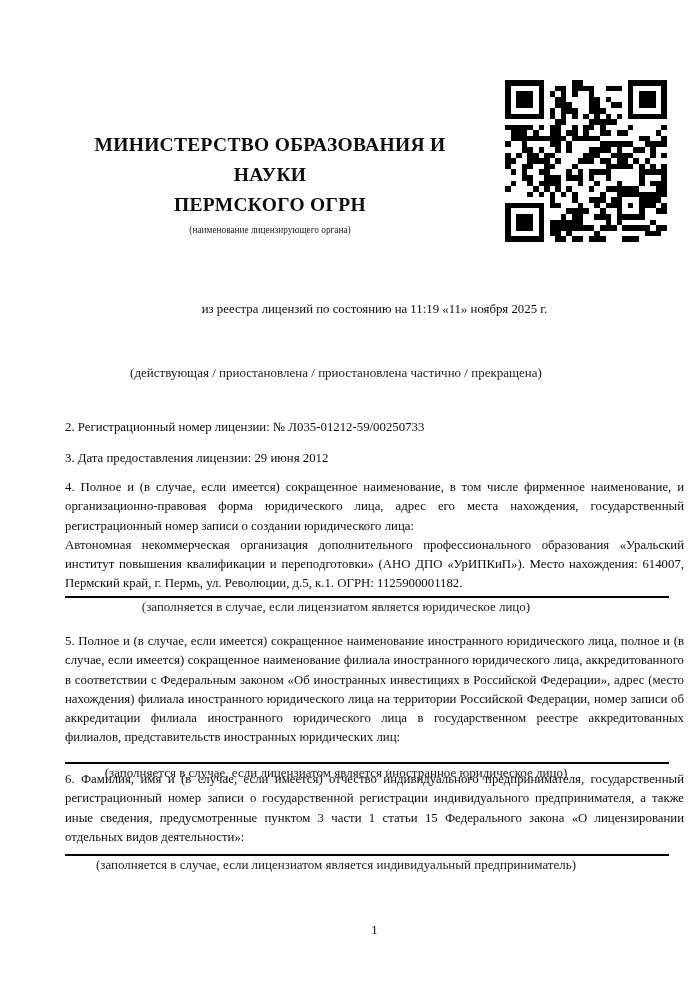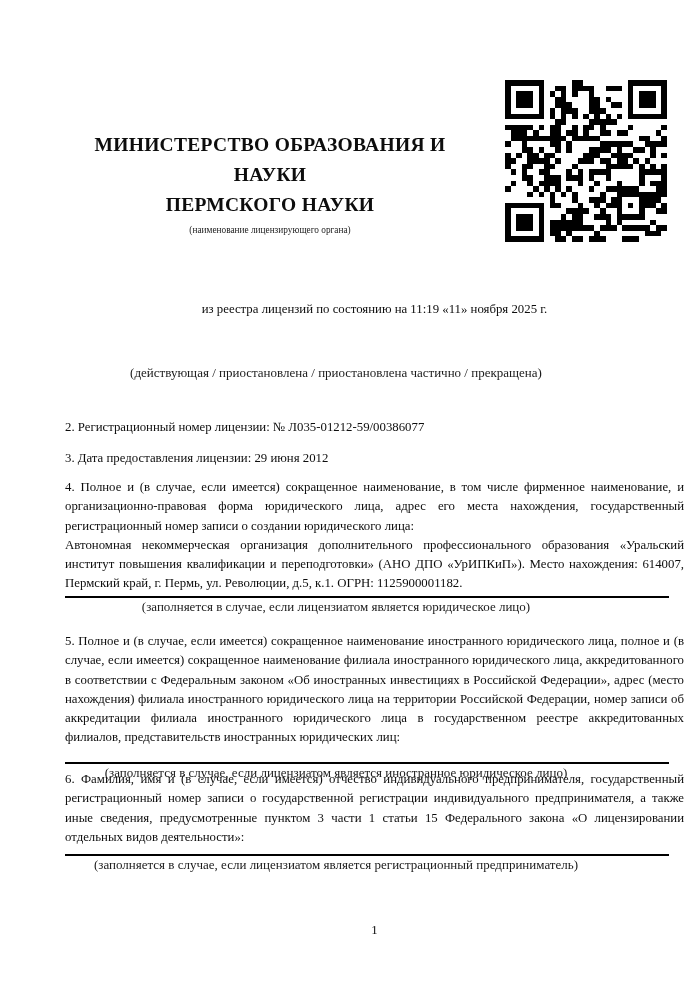--- a/index.html
+++ b/index.html
@@ -32,21 +32,21 @@
     text-align:center;font-size:12.8px;line-height:18px;}
 </style>
 </head>
 <body>
 
 <div class="page">
 
   <div class="ministry">
     <div class="ministry-name">
       <div>МИНИСТЕРСТВО ОБРАЗОВАНИЯ И НАУКИ</div>
-      <div>ПЕРМСКОГО НАУКИ</div>
+      <div>ПЕРМСКОГО ОГРН</div>
     </div>
     <div class="ministry-caption">(наименование лицензирующего органа)</div>
   </div>
 
   <div class="qr">
     <svg id="qr-svg" viewBox="0 0 29 29" shape-rendering="crispEdges" aria-hidden="true">
         <g fill="#000">
           <rect x="0" y="0" width="1" height="1"></rect>
           <rect x="1" y="0" width="1" height="1"></rect>
           <rect x="2" y="0" width="1" height="1"></rect>
@@ -475,21 +475,21 @@
 
   <div class="doc-title">
     <div>из реестра лицензий по состоянию на 11:19 «11» ноября 2025 г.</div>
   </div>
 
   <div class="item i1">
     <div class="note">(действующая / приостановлена / приостановлена частично / прекращена)</div>
   </div>
 
   <div class="item i2">
-    <p class="single">2. Регистрационный номер лицензии: № Л035-01212-59/00386077</p>
+    <p class="single">2. Регистрационный номер лицензии: № Л035-01212-59/00250733</p>
   </div>
 
   <div class="item i3">
     <p class="single">3. Дата предоставления лицензии: 29 июня 2012</p>
   </div>
 
   <div class="item i4">
     <p>4. Полное и (в случае, если имеется) сокращенное наименование, в том числе фирменное наименование, и организационно-правовая форма юридического лица, адрес его места нахождения, государственный регистрационный номер записи о создании юридического лица:</p>
     <p>Автономная некоммерческая организация дополнительного профессионального образования «Уральский институт повышения квалификации и переподготовки» (АНО ДПО «УрИПКиП»). Место нахождения: 614007, Пермский край, г. Пермь, ул. Революции, д.5, к.1. ОГРН: 1125900001182.</p>
     <div class="rule"></div>
@@ -498,19 +498,19 @@
 
   <div class="item i5">
     <p>5. Полное и (в случае, если имеется) сокращенное наименование иностранного юридического лица, полное и (в случае, если имеется) сокращенное наименование филиала иностранного юридического лица, аккредитованного в соответствии с Федеральным законом «Об иностранных инвестициях в Российской Федерации», адрес (место нахождения) филиала иностранного юридического лица на территории Российской Федерации, номер записи об аккредитации филиала иностранного юридического лица в государственном реестре аккредитованных филиалов, представительств иностранных юридических лиц:</p>
     <div class="rule gap-blank"></div>
     <div class="note">(заполняется в случае, если лицензиатом является иностранное юридическое лицо)</div>
   </div>
 
   <div class="item i6">
     <p>6. Фамилия, имя и (в случае, если имеется) отчество индивидуального предпринимателя, государственный регистрационный номер записи о государственной регистрации индивидуального предпринимателя, а также иные сведения, предусмотренные пунктом 3 части 1 статьи 15 Федерального закона «О лицензировании отдельных видов деятельности»:</p>
     <div class="rule gap-small"></div>
-    <div class="note">(заполняется в случае, если лицензиатом является регистрационный предприниматель)</div>
+    <div class="note">(заполняется в случае, если лицензиатом является индивидуальный предприниматель)</div>
   </div>
 
 
   <div class="page-number">1</div>
 
 </div>
 
 </body></html>

